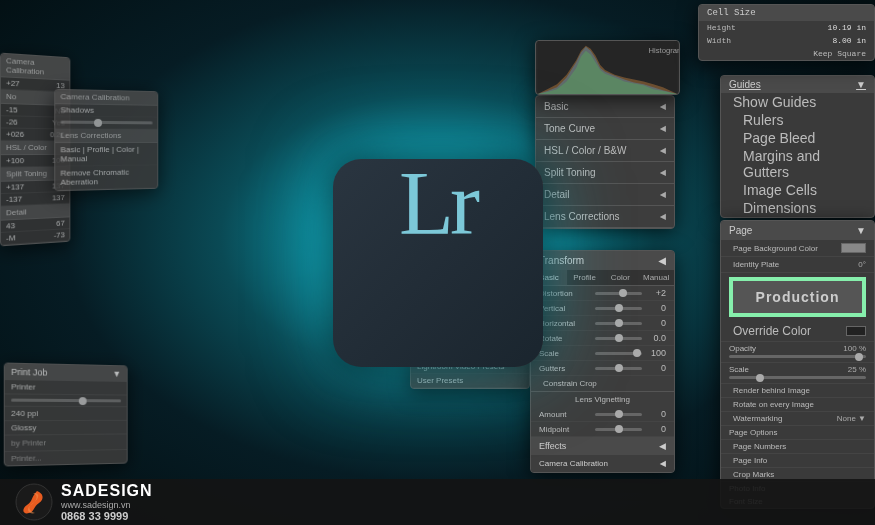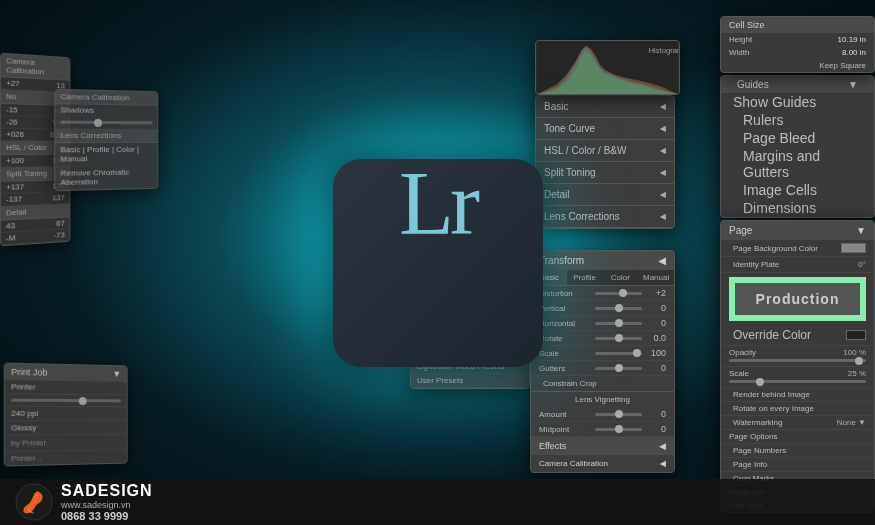--- a/index.html
+++ b/index.html
@@ -76,21 +76,21 @@
       align-items: center;
     }
 
     .panel-right .panel-section .arrow {
       color: #aaa;
       font-size: 8px;
     }
 
     .production-box {
       background: #555;
-      border: 6px solid #86efac;
+      border: 4px solid #86efac;
       padding: 8px;
       margin: 4px 8px;
       text-align: center;
       font-size: 14px;
       color: #ccc;
       font-weight: bold;
       letter-spacing: 1px;
     }
 
     
@@ -232,25 +232,26 @@
     .panel-guides {
       right: 0;
       top: 80px;
       width: 155px;
       z-index: 9;
       background: #3a3a3a;
     }
 
     .panel-guides .guide-header {
       background: #4a4a4a;
-      padding: 3px 16px;
+      padding: 3px 8px;
       font-size: 10px;
       color: #ccc;
       display: flex;
       justify-content: space-between;
+      text-decoration: underline;
     }
 
     .panel-guides .guide-row {
       padding: 1px 8px;
       font-size: 14px;
       color: #bbb;
       display: flex;
       align-items: center;
       gap: 4px;
     }
@@ -591,21 +592,21 @@
   <div class="preset-row">Lightroom B&amp;W Filter Presets</div>
   <div class="preset-row">Lightroom B&amp;W Presets</div>
   <div class="preset-row">Lightroom B&amp;W Toned Presets</div>
   <div class="preset-row">Lightroom Color Presets</div>
   <div class="preset-row">Lightroom Creative Presets</div>
   <div class="preset-row">Lightroom General Presets</div>
   <div class="preset-row">Lightroom Video Presets</div>
   <div class="preset-row">User Presets</div>
 </div>
 
-<div class="panel panel-cell-size" style="right:0; top:16px; width:155px;">
+<div class="panel panel-cell-size" style="right:0; top:4px; width:177px;font-family:Liberation Mono, monospace;">
   <div style="background:#4a4a4a; padding:3px 8px; font-size:9px; color:#ccc;">
     <span>Cell Size</span>
   </div>
   <div class="cell-row">
     <span>Height</span>
     <span class="val">10.19 in</span>
   </div>
   <div class="cell-row">
     <span>Width</span>
     <span class="val">8.00 in</span>

